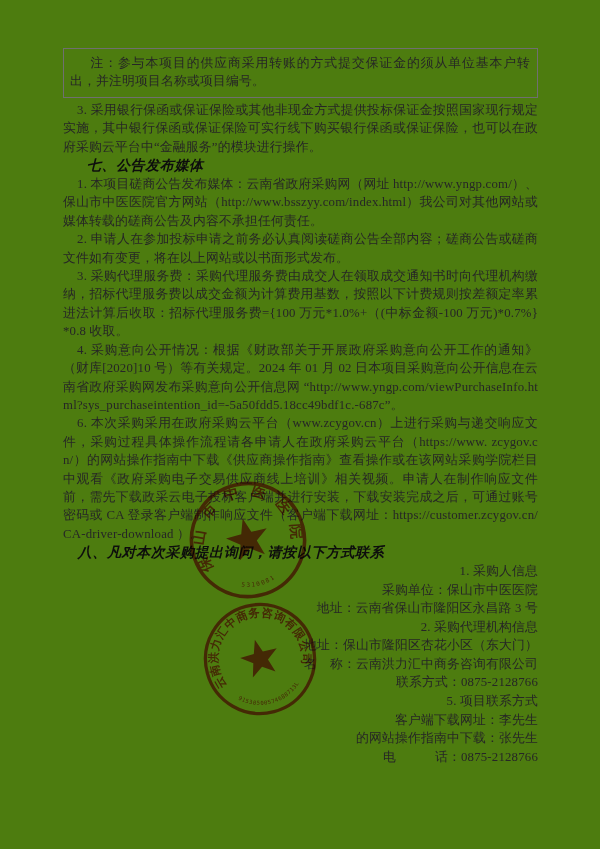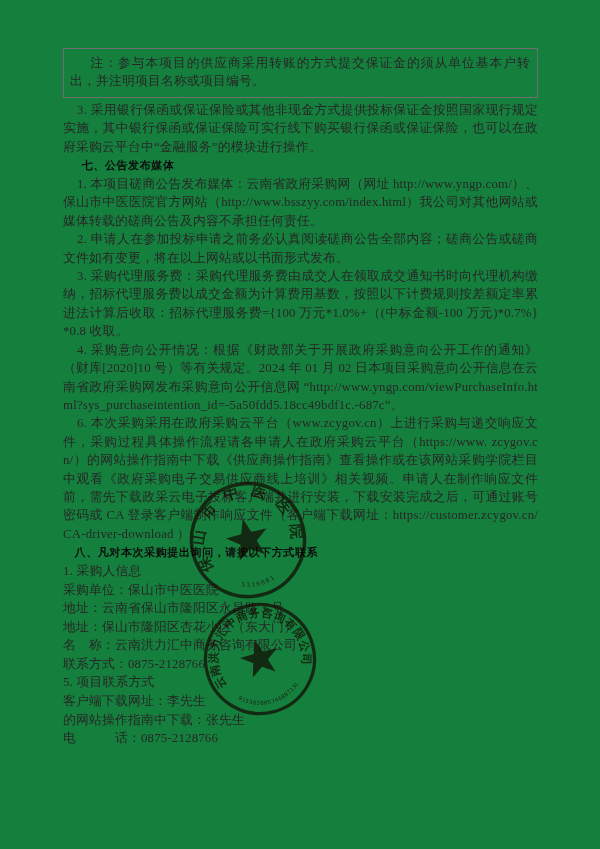--- a/index.html
+++ b/index.html
@@ -1,21 +1,21 @@
 <!DOCTYPE html>
 <html><head>
 <meta charset="utf-8">
 <style>
   html, body { margin: 0; padding: 0; background: #ffffff; }
   .page {
     position: relative;
     width: 600px;
     height: 849px;
     margin: 0 auto;
-    background: #15803d;
+    background: #4d7c0f;
     font-family: "Liberation Serif", "DejaVu Serif", serif;
     color: #262626;
     overflow: hidden;
   }
   .content {
     position: absolute;
     left: 63px;
     top: 48px;
     width: 475px;
   }
@@ -30,35 +30,36 @@
   .note-box {
     border: 1px solid #6f6f6f;
     padding: 5px 7px 6px 6px;
     margin-bottom: 3px;
   }
   .note-box .body-text { text-indent: 1.6em; }
   .para { text-indent: 1.1em; }
   .heading {
     margin: 0;
     font-family: "Liberation Sans", "DejaVu Sans", sans-serif;
-    font-size: 11px;
+    font-size: 14px;
     line-height: 19px;
     font-weight: bold;
     color: #0d0d0d;
     letter-spacing: 0.6px;
+    font-style: italic;
   }
   .heading-7 { text-indent: 1.7em; }
   .heading-8 { text-indent: 1.05em; }
   .contact-line {
     margin: 0;
     font-size: 12.8px;
     line-height: 18.55px;
     letter-spacing: 0.2px;
     white-space: pre-wrap;
-    text-align: left;
+    text-align: right;
   }
   .stamp {
     position: absolute;
     mix-blend-mode: multiply;
     opacity: 0.87;
     pointer-events: none;
   }
   .stamp .ring   { fill: none; stroke: #dd3a2e; }
   .stamp .star   { fill: #dd3a2e; }
   .stamp text    { fill: #dd3a2e; }
@@ -88,20 +89,21 @@
     <p class="body-text para">2. 申请人在参加投标申请之前务必认真阅读磋商公告全部内容；磋商公告或磋商文件如有变更，将在以上网站或以书面形式发布。</p>
     <p class="body-text para">3. 采购代理服务费：采购代理服务费由成交人在领取成交通知书时向代理机构缴纳，招标代理服务费以成交金额为计算费用基数，按照以下计费规则按差额定率累进法计算后收取：招标代理服务费={100 万元*1.0%+（(中标金额-100 万元)*0.7%} *0.8 收取。</p>
     <p class="body-text para">4. 采购意向公开情况：根据《财政部关于开展政府采购意向公开工作的通知》（财库[2020]10 号）等有关规定。2024 年 01 月 02 日本项目采购意向公开信息在云南省政府采购网发布采购意向公开信息网 “http://www.yngp.com/viewPurchaseInfo.html?sys_purchaseintention_id=-5a50fdd5.18cc49bdf1c.-687c”。</p>
     <p class="body-text para">6. 本次采购采用在政府采购云平台（www.zcygov.cn）上进行采购与递交响应文件，采购过程具体操作流程请各申请人在政府采购云平台（https://www. zcygov.cn/）的网站操作指南中下载《供应商操作指南》查看操作或在该网站采购学院栏目中观看《政府采购电子交易供应商线上培训》相关视频。申请人在制作响应文件前，需先下载政采云电子投标客户端并进行安装，下载安装完成之后，可通过账号密码或 CA 登录客户端制作响应文件（客户端下载网址：https://customer.zcygov.cn/CA-driver-download ）。</p>
 
     <h3 class="heading heading-8">八、凡对本次采购提出询问，请按以下方式联系</h3>
 
     <p class="contact-line">1. 采购人信息</p>
     <p class="contact-line">采购单位：保山市中医医院</p>
     <p class="contact-line">地址：云南省保山市隆阳区永昌路 3 号</p>
+    <p class="contact-line">2. 采购代理机构信息</p>
     <p class="contact-line">地址：保山市隆阳区杏花小区（东大门）</p>
     <p class="contact-line">名　称：云南洪力汇中商务咨询有限公司</p>
     <p class="contact-line">联系方式：0875-2128766</p>
     <p class="contact-line">5. 项目联系方式</p>
     <p class="contact-line">客户端下载网址：李先生</p>
     <p class="contact-line">的网站操作指南中下载：张先生</p>
     <p class="contact-line">电　　　话：0875-2128766</p>
   </div>
 
   <svg class="stamp" style="left:178px; top:470px;" width="140" height="140" viewBox="-70 -70 140 140">

